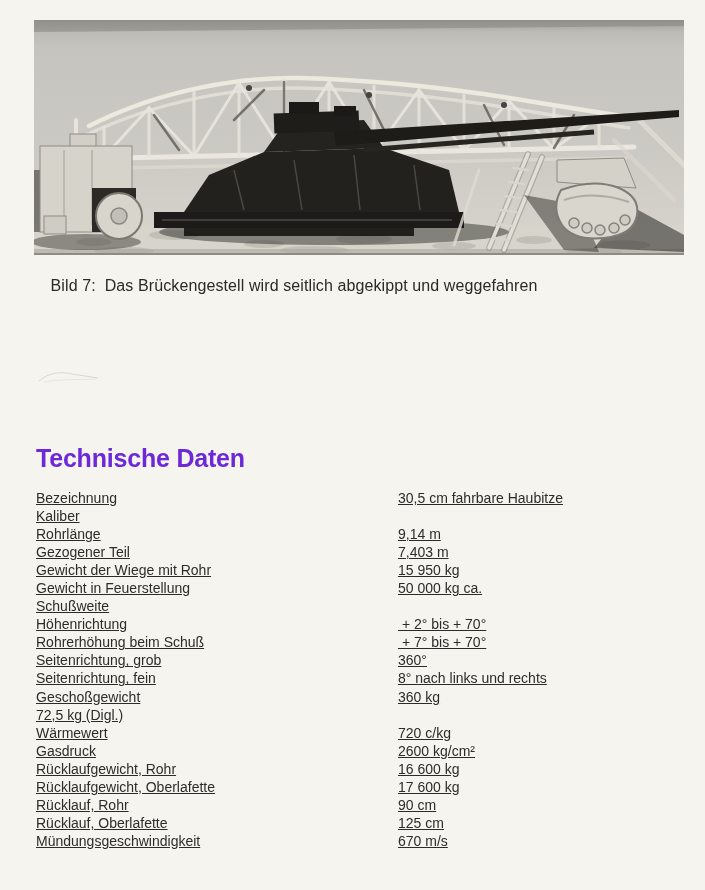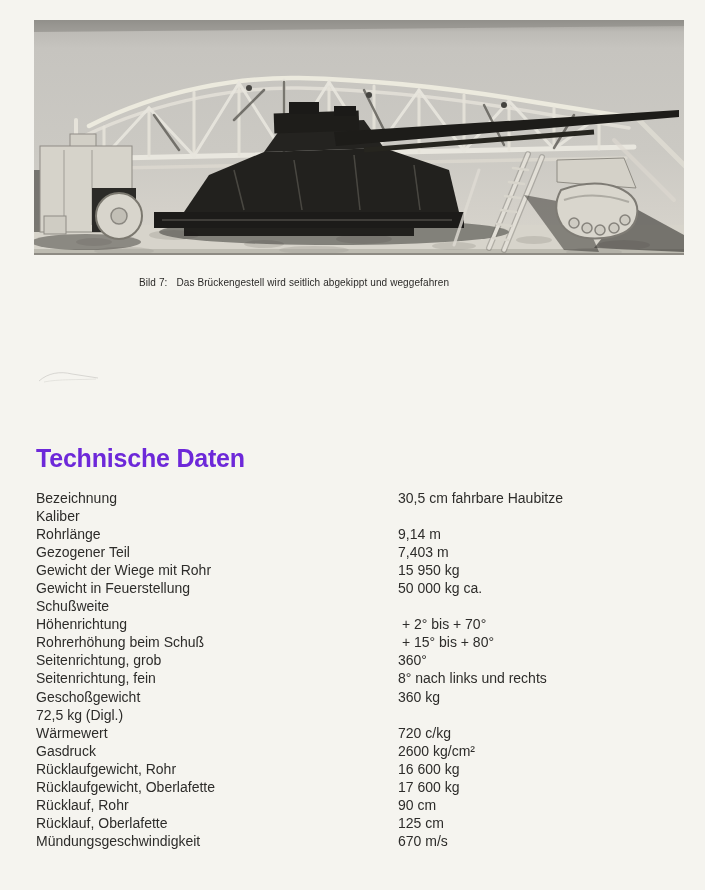--- a/index.html
+++ b/index.html
@@ -6,29 +6,29 @@
   body{
     width:705px;height:890px;position:relative;overflow:hidden;
     background:#f5f4ef;
     font-family:"Liberation Sans","DejaVu Sans",sans-serif;
     color:#2c2b29;
   }
   .photo-wrap{position:absolute;left:34px;top:20px;width:650px;height:235px;margin:0;}
   .photo-wrap svg{display:block;}
   .caption{
     position:absolute;left:0;top:277px;width:588px;text-align:center;
-    font-size:10px;letter-spacing:.1px;color:#2b2a28;
+    font-size:16px;letter-spacing:.1px;color:#2b2a28;
   }
   .caption .cap-label{margin-right:9px;}
   .pencil{position:absolute;left:38px;top:368px;opacity:.55;}
   .section-title{
     position:absolute;left:36px;top:444px;margin:0;
     font-size:25px;font-weight:bold;letter-spacing:-.2px;color:#6d28d9;
   }
-  .specs{position:absolute;left:36px;top:489px;width:650px;}
+  .specs{position:absolute;left:36px;top:489px;width:650px;text-decoration:underline;}
   .spec-row{display:grid;grid-template-columns:362px 1fr;line-height:18.05px;}
   .spec-row span{font-size:14px;white-space:pre;color:#2d2c2a;}
 </style>
 </head>
 <body>
 
 <div>
 
   <figure class="photo-wrap">
     <svg width="650" height="235" viewBox="0 0 650 235" role="img">
@@ -206,21 +206,21 @@
     </div>
       <div class="spec-row">
       <span class="lab">Schußweite</span>
     </div>
       <div class="spec-row">
       <span class="lab">Höhenrichtung</span>
       <span class="val"> + 2° bis + 70°</span>
     </div>
       <div class="spec-row">
       <span class="lab">Rohrerhöhung beim Schuß</span>
-      <span class="val"> + 15° bis + 80°</span>
+      <span class="val"> + 7° bis + 70°</span>
     </div>
       <div class="spec-row">
       <span class="lab">Seitenrichtung, grob</span>
       <span class="val">360°</span>
     </div>
       <div class="spec-row">
       <span class="lab">Seitenrichtung, fein</span>
       <span class="val">8° nach links und rechts</span>
     </div>
       <div class="spec-row">

